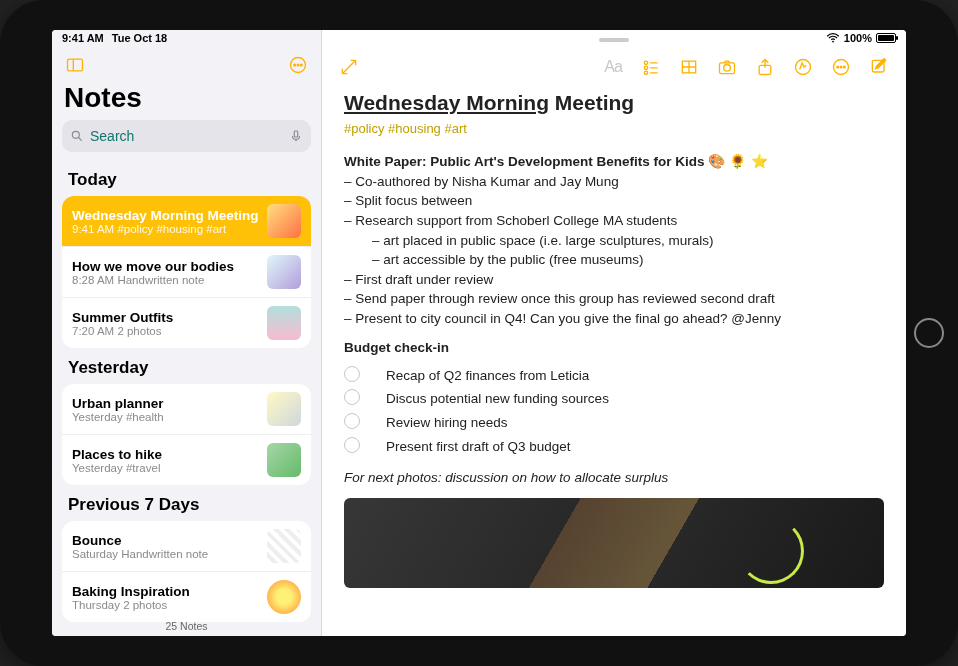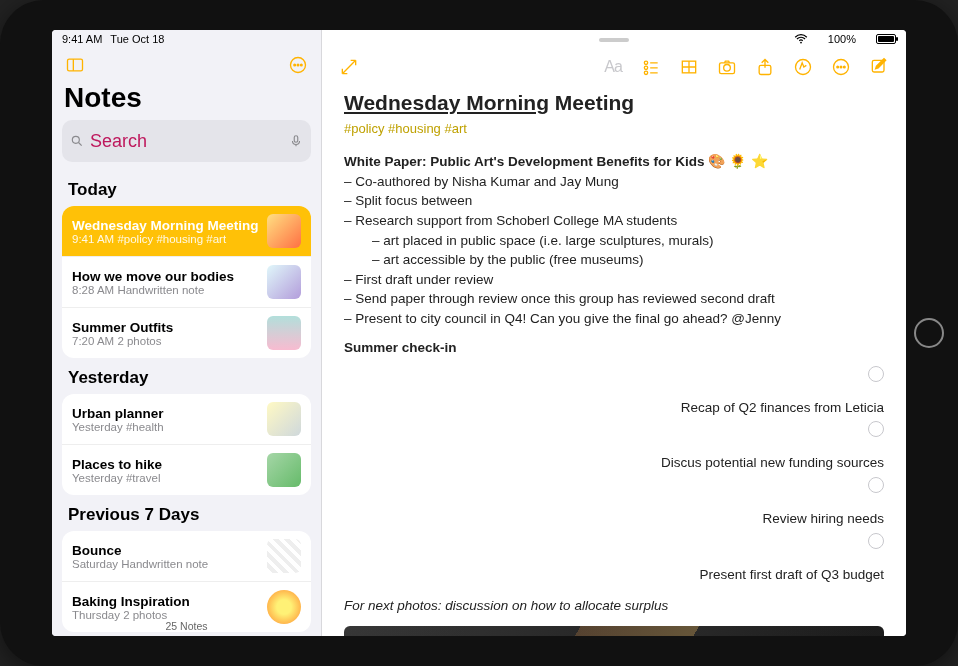--- a/index.html
+++ b/index.html
@@ -17,41 +17,41 @@
     border: 2px solid #888;
   }
   .screen {
     width: 100%; height: 100%;
     background: #f2f2f7; border-radius: 4px;
     display: flex; overflow: hidden;
     position: relative;
   }
   .status-bar {
     position: absolute; top: 0; left: 0; right: 0;
-    height: 18px; font-size: 11px; font-weight: 400;
-    display: flex; justify-content: space-between; align-items: center;
+    height: 18px; font-size: 11px; font-weight: 700;
+    display: flex; justify-content: space-between; align-items: flex-start;
     padding: 2px 10px; color: #000; z-index: 5;
   }
   .status-left { display: flex; gap: 8px; }
-  .status-right { display: flex; align-items: center; gap: 20px; }
+  .status-right { display: flex; align-items: center; gap: 4px; }
   .wifi-icon { width: 14px; height: 10px; }
   .battery { width: 20px; height: 10px; border:1px solid #000; border-radius:2px; position:relative; }
   .battery::after { content:""; position:absolute; right:-3px; top:2px; width:2px; height:4px; background:#000; border-radius:1px;}
   .battery-fill { position:absolute; left:1px; top:1px; bottom:1px; right:1px; background:#000; border-radius:1px;}
 
   .sidebar { width: 270px; background: #f2f2f7; border-right: 1px solid #d8d8dc; display:flex; flex-direction:column; position:relative;}
   .sidebar-top { padding: 22px 10px 4px 10px; display:flex; justify-content:space-between; }
   .icon-btn { width: 26px; height: 26px; display:flex; align-items:center; justify-content:center; color:#ffb300; }
   .icon-btn svg { width: 20px; height: 20px; stroke:#ffb300; fill:none; stroke-width:1.6; }
   .app-title { font-size: 28px; font-weight: 700; padding: 0 12px 6px 12px; }
   .search-wrap { padding: 0 10px 8px 10px; }
   .search-box {
-    background: #e4e4ea; border-radius: 10px; height: 42px;
-    display: flex; align-items: center; padding: 0 8px; color:#be185d;
-    font-size: 18px; gap:6px;
+    background: #e4e4ea; border-radius: 10px; height: 32px;
+    display: flex; align-items: center; padding: 0 8px; color:#0f766e;
+    font-size: 14px; gap:6px;
   }
   .search-box svg { width:14px; height:14px; stroke:#8a8a8e; fill:none; stroke-width:2;}
   .mic { margin-left:auto; }
   .list { flex:1; overflow-y:auto; padding: 0 10px 20px 10px; }
   .section-header { font-size: 17px; font-weight: 700; padding: 10px 6px 6px 6px; }
   .card-group { background:#fff; border-radius:12px; overflow:hidden; }
   .note-row {
     display:flex; align-items:center; padding: 8px 10px;
     border-bottom: 1px solid #eee; gap:8px;
   }
@@ -81,21 +81,21 @@
   .toolbar .aa { font-size:16px; color:#c8c8cc; font-weight:500; letter-spacing:-1px;}
   .content { padding: 0 22px 10px 22px; overflow:auto; flex:1; font-size:13.5px; color:#222; line-height:1.45;}
   .note-h1 { font-size:21px; font-weight:700; margin-bottom:2px; }
   .note-h1 u { text-decoration: underline; text-underline-offset: 2px;}
   .tags { font-size:13px; color:#bfa100; margin-bottom:12px;}
   .sec-title { font-weight:700; margin-top:12px;}
   .emoji { font-size:14px; }
   .body-line { margin:0;}
   .indent { padding-left:28px;}
   .checklist { margin:6px 0 10px 0;}
-  .check-item { display:flex; align-items:flex-end; gap:16px; padding:2px 0;flex-direction:column;}
+  .check-item { display:flex; align-items:flex-start; gap:26px; padding:2px 0;}
   .check-circle { width:16px; height:16px; border:1.5px solid #c7c7cc; border-radius:50%; flex-shrink:0;}
   .italic { font-style:italic; margin:4px 0 10px 0;}
   .note-image { width:100%; height:90px; border-radius:6px; background:
     linear-gradient(90deg, rgba(0,0,0,0.05), rgba(0,0,0,0.05)),
     linear-gradient(120deg,#3a3a3a 0%, #2b2b2b 40%, #5a4633 40%, #6b5a3c 60%, #2a2a2a 60%, #1a1a1a 100%);
     position:relative; overflow:hidden;}
   .note-image::before{ content:""; position:absolute; right:80px; top:20px; width:60px; height:60px; border:3px solid #c7ea46; border-top-color:transparent; border-left-color:transparent; border-radius:50%;}
 </style>
 </head>
 <body>
@@ -296,21 +296,21 @@
         <div id="indent">
             <p class="body-line indent">– art placed in public space (i.e. large sculptures, murals)</p>
             <p class="body-line indent">– art accessible by the public (free museums)</p>
           </div>
         <div id="lines2">
             <p class="body-line">– First draft under review</p>
             <p class="body-line">– Send paper through review once this group has reviewed second draft</p>
             <p class="body-line">– Present to city council in Q4! Can you give the final go ahead? @Jenny</p>
           </div>
 
-        <p class="sec-title" style="margin-top:10px">Summer check-in</p>
+        <p class="sec-title" style="margin-top:10px">Budget check-in</p>
         <div class="checklist" id="checklist">
             <div class="check-item">
               <span class="check-circle"></span>
               <span>Recap of Q2 finances from Leticia</span>
             </div>
             <div class="check-item">
               <span class="check-circle"></span>
               <span>Discus potential new funding sources</span>
             </div>
             <div class="check-item">

